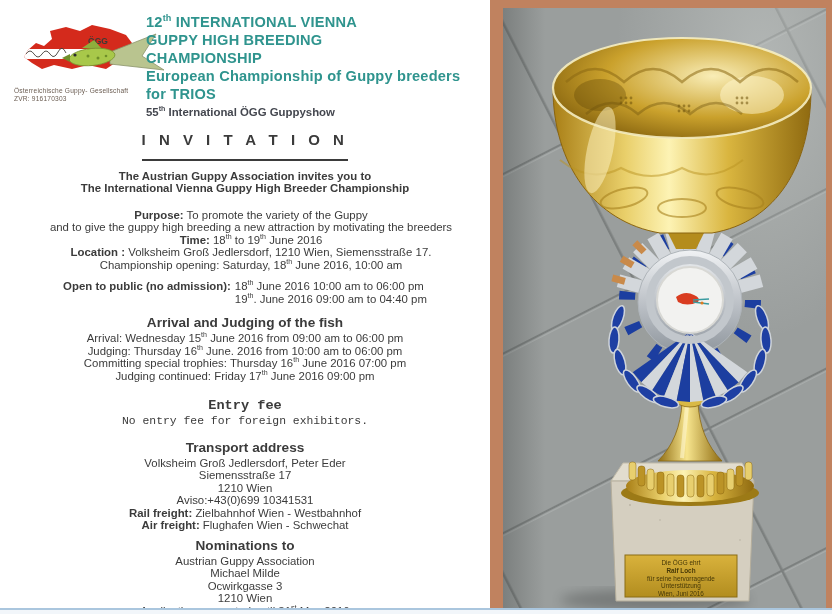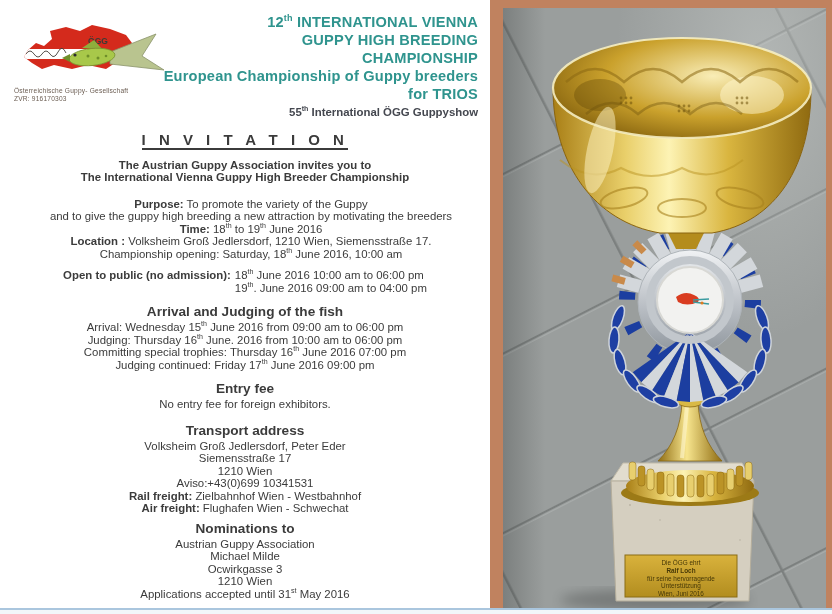--- a/index.html
+++ b/index.html
@@ -6,36 +6,36 @@
   body{
     width:832px;height:614px;position:relative;background:#ffffff;
     font-family:"Liberation Sans","DejaVu Sans",sans-serif;color:#3b3b3b;
     overflow:hidden;display:flex;
   }
   .doc{width:490px;height:614px;position:relative;background:#ffffff;flex-shrink:0;}
   
   .logo{position:absolute;left:14px;top:20px;width:155px;}
   .logo-lines{font-size:6.6px;color:#6b5d52;line-height:8px;margin-top:1px;letter-spacing:.2px;}
   
-  .hdr{position:absolute;right:12px;top:13px;text-align:right;width:340px;}
+  .hdr{position:absolute;right:4px;top:13px;text-align:left;width:340px;}
   .hdr .t{font-size:14.6px;font-weight:bold;color:#2f948e;line-height:18px;letter-spacing:.2px;}
   .hdr .show{font-size:11.4px;font-weight:bold;color:#44474f;line-height:14px;margin-top:2px;}
   sup{font-size:.62em;line-height:0;vertical-align:super;}
   
   .content{position:absolute;left:0;top:134px;width:490px;text-align:center;font-size:11.4px;line-height:12.5px;color:#3b3b3b;}
   .inv{font-size:15px;font-weight:bold;letter-spacing:4.5px;}
-  .inv span{border-bottom:2px solid #3b3b3b;padding-bottom:1px;display:inline-block;}
+  .inv span{border-bottom:2px solid #3b3b3b;padding-bottom:12px;display:inline-block;}
   .intro{margin-top:9px;font-weight:bold;}
   .blk-purpose{margin-top:14px;padding-left:12px;}
   .openblk{margin-top:9px;display:flex;justify-content:center;align-items:flex-start;gap:4px;}
   .openblk .lbl{font-weight:bold;white-space:nowrap;text-align:right;}
   .openblk .times{text-align:left;}
   .sec-h{font-size:13.6px;font-weight:bold;line-height:16px;}
   .blk-arrival{margin-top:10px;}
-  .blk-entry{margin-top:10px;}
+  .blk-entry{margin-top:16px;font-family:Liberation Mono, monospace;}
   .blk-transport{margin-top:12px;}
   .blk-nominations{margin-top:6px;}
   .sec-h{margin-bottom:1px;}
   a.link{color:#4a7ebb;text-decoration:underline;cursor:pointer;}
   .b{font-weight:bold;}
   
   .photo{width:342px;height:614px;position:relative;flex-shrink:0;}
   .photo svg{display:block;}
   
   .bottom-rule{position:absolute;left:0;top:608px;width:832px;height:2px;background:#aac6de;z-index:5;}
@@ -97,21 +97,21 @@
       <div><span>and to give the guppy high breeding a new attraction by motivating the breeders</span></div>
       <div><span class="b">Time:</span><span> 18</span><sup>th</sup><span> to 19</span><sup>th</sup><span> June 2016</span></div>
       <div><span class="b">Location :</span><span> Volksheim Groß Jedlersdorf, 1210 Wien, Siemensstraße 17.</span></div>
       <div><span>Championship opening: Saturday, 18</span><sup>th</sup><span> June 2016, 10:00 am</span></div>
     </div>
 
     <div class="openblk">
       <span class="lbl">Open to public (no admission):</span>
       <span class="times">
         <div><span>18</span><sup>th</sup><span> June 2016 10:00 am to 06:00 pm</span></div>
-        <div><span>19</span><sup>th</sup><span>. June 2016 09:00 am to 04:00 pm</span></div>
+        <div><span>19</span><sup>th</sup><span>. June 2016 09:00 am to 04:40 pm</span></div>
       </span>
     </div>
 
     <div class="blk-arrival">
       <div class="sec-h">Arrival and Judging of the fish</div>
       <div><span>Arrival: Wednesday 15</span><sup>th</sup><span> June 2016 from 09:00 am to 06:00 pm</span></div>
       <div><span>Judging: Thursday 16</span><sup>th</sup><span> June. 2016 from 10:00 am to 06:00 pm</span></div>
       <div><span>Committing special trophies: Thursday 16</span><sup>th</sup><span> June 2016 07:00 pm</span></div>
       <div><span>Judging continued: Friday 17</span><sup>th</sup><span> June 2016 09:00 pm</span></div>
     </div>

